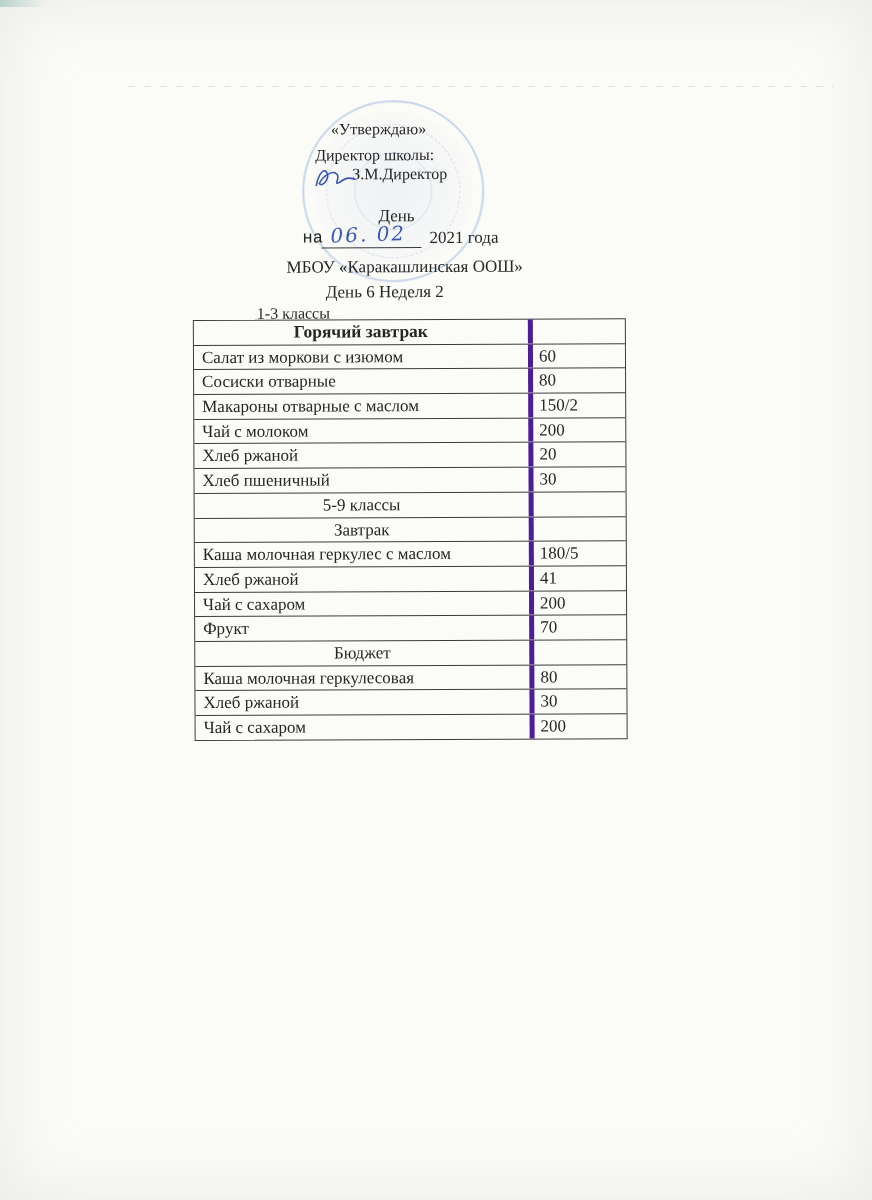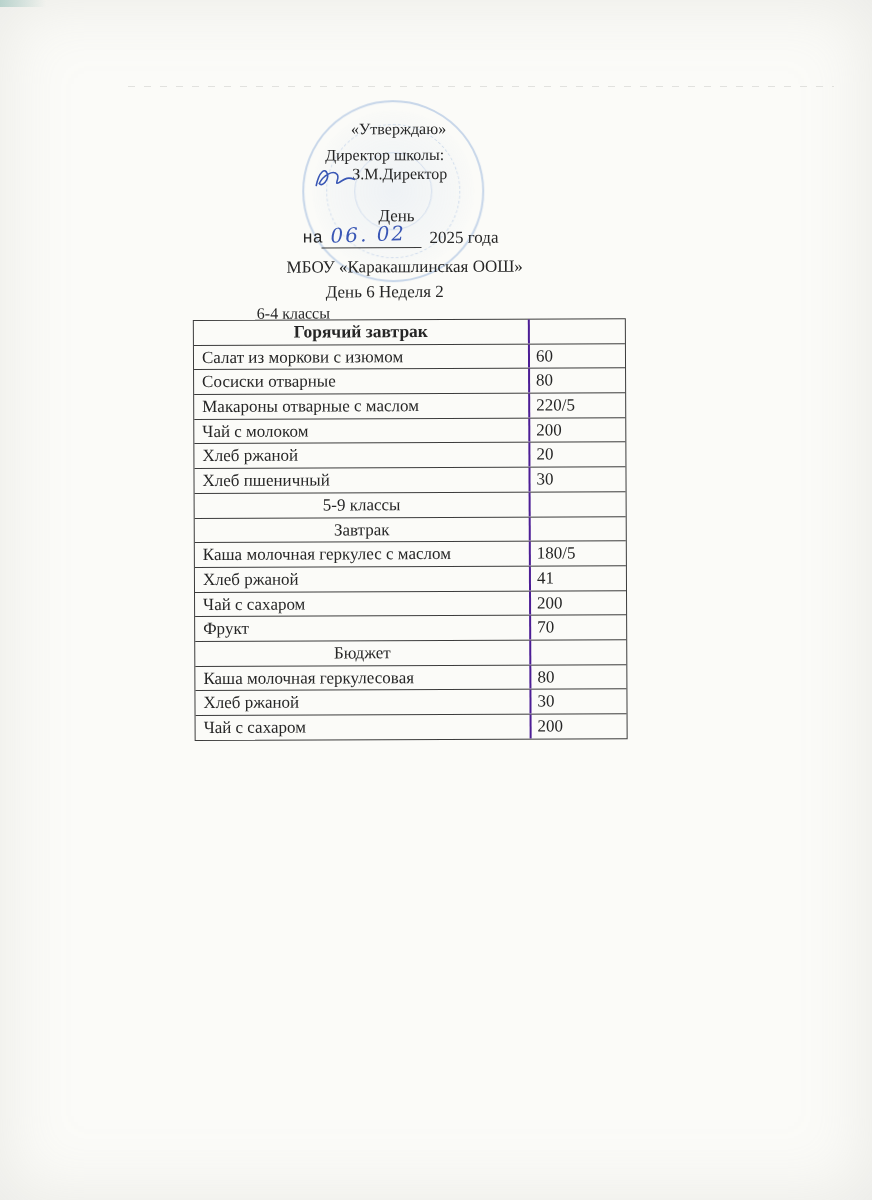--- a/index.html
+++ b/index.html
@@ -65,81 +65,81 @@
     position:absolute; left:193px; top:319px; width:433px;
     border:1.6px solid #3c3c3c; z-index:1;
     background:transparent;
   }
   .tr { display:grid; grid-template-columns:334px 1fr; border-top:1px solid #3c3c3c; }
   .tr:first-child { border-top:none; }
   .td { min-height:23.7px; font-size:17px; line-height:23.5px; }
   .td.name { padding-left:8px; text-align:left; }
   .td.section { text-align:center; }
   .td.section.bold { font-weight:bold; font-size:17.5px; }
-  .td.qty { border-left:2px solid #4c1d95; padding-left:6px; text-align:left; }
+  .td.qty { border-left:5px solid #4c1d95; padding-left:6px; text-align:left; }
 </style>
 </head>
 <body>
 
 <div class="page">
   <div class="scan-line-top"></div>
   <div class="corner-teal"></div>
 
   <div class="content">
 
     <div class="stamp">
       <div class="haze"></div>
       <div class="ring1"></div>
       <div class="ring2"></div>
       <div class="ring3"></div>
     </div>
 
-    <div class="abs h16" style="left:352px; top:120px;">«Утверждаю»</div>
-
-    <div class="abs h16" style="left:326px; top:146px;">Директор школы:</div>
+    <div class="abs h16" style="left:332px; top:120px;">«Утверждаю»</div>
+
+    <div class="abs h16" style="left:316px; top:146px;">Директор школы:</div>
 
     <svg class="signature" style="left:314px; top:165px;" width="46" height="26" viewBox="0 0 46 26">
       <path d="M3 20 C6 6, 12 2, 14 8 C16 14, 9 22, 6 18 C10 10, 20 4, 24 9 C27 13, 20 20, 26 17 C31 14, 34 11, 41 14" stroke="#3a57b5" fill="none" stroke-width="1.6" stroke-linecap="round"></path>
     </svg>
 
     <div class="abs h16" style="left:353px; top:165px;">З.М.Директор</div>
 
     <div class="abs h17" style="left:379px; top:206px;">День</div>
 
     <div class="abs h17" style="left:303px; top:228px;font-family:Liberation Mono, monospace;">на</div>
     <div class="date-underline"></div>
     <div class="date-hand">06. 02</div>
-    <div class="abs h17" style="left:430px; top:228px;">2025 года</div>
+    <div class="abs h17" style="left:430px; top:228px;">2021 года</div>
 
     <div class="abs h17" style="left:287px; top:257px;">МБОУ «Каракашлинская ООШ»</div>
 
     <div class="abs h17" style="left:326px; top:282px;">День 6 Неделя 2</div>
 
-    <div class="abs h16" style="left:257px; top:304px;">6-4 классы</div>
+    <div class="abs h16" style="left:257px; top:304px;">1-3 классы</div>
 
     <div class="menu-table">
 
       <div class="tr">
         <div class="td section bold">Горячий завтрак</div>
         <div class="td qty"></div>
       </div>
 
       <div class="tr">
         <div class="td name">Салат из моркови с изюмом</div>
         <div class="td qty">60</div>
       </div>
 
       <div class="tr">
         <div class="td name">Сосиски отварные</div>
         <div class="td qty">80</div>
       </div>
 
       <div class="tr">
         <div class="td name">Макароны отварные с маслом</div>
-        <div class="td qty">220/5</div>
+        <div class="td qty">150/2</div>
       </div>
 
       <div class="tr">
         <div class="td name">Чай с молоком</div>
         <div class="td qty">200</div>
       </div>
 
       <div class="tr">
         <div class="td name">Хлеб ржаной</div>
         <div class="td qty">20</div>

